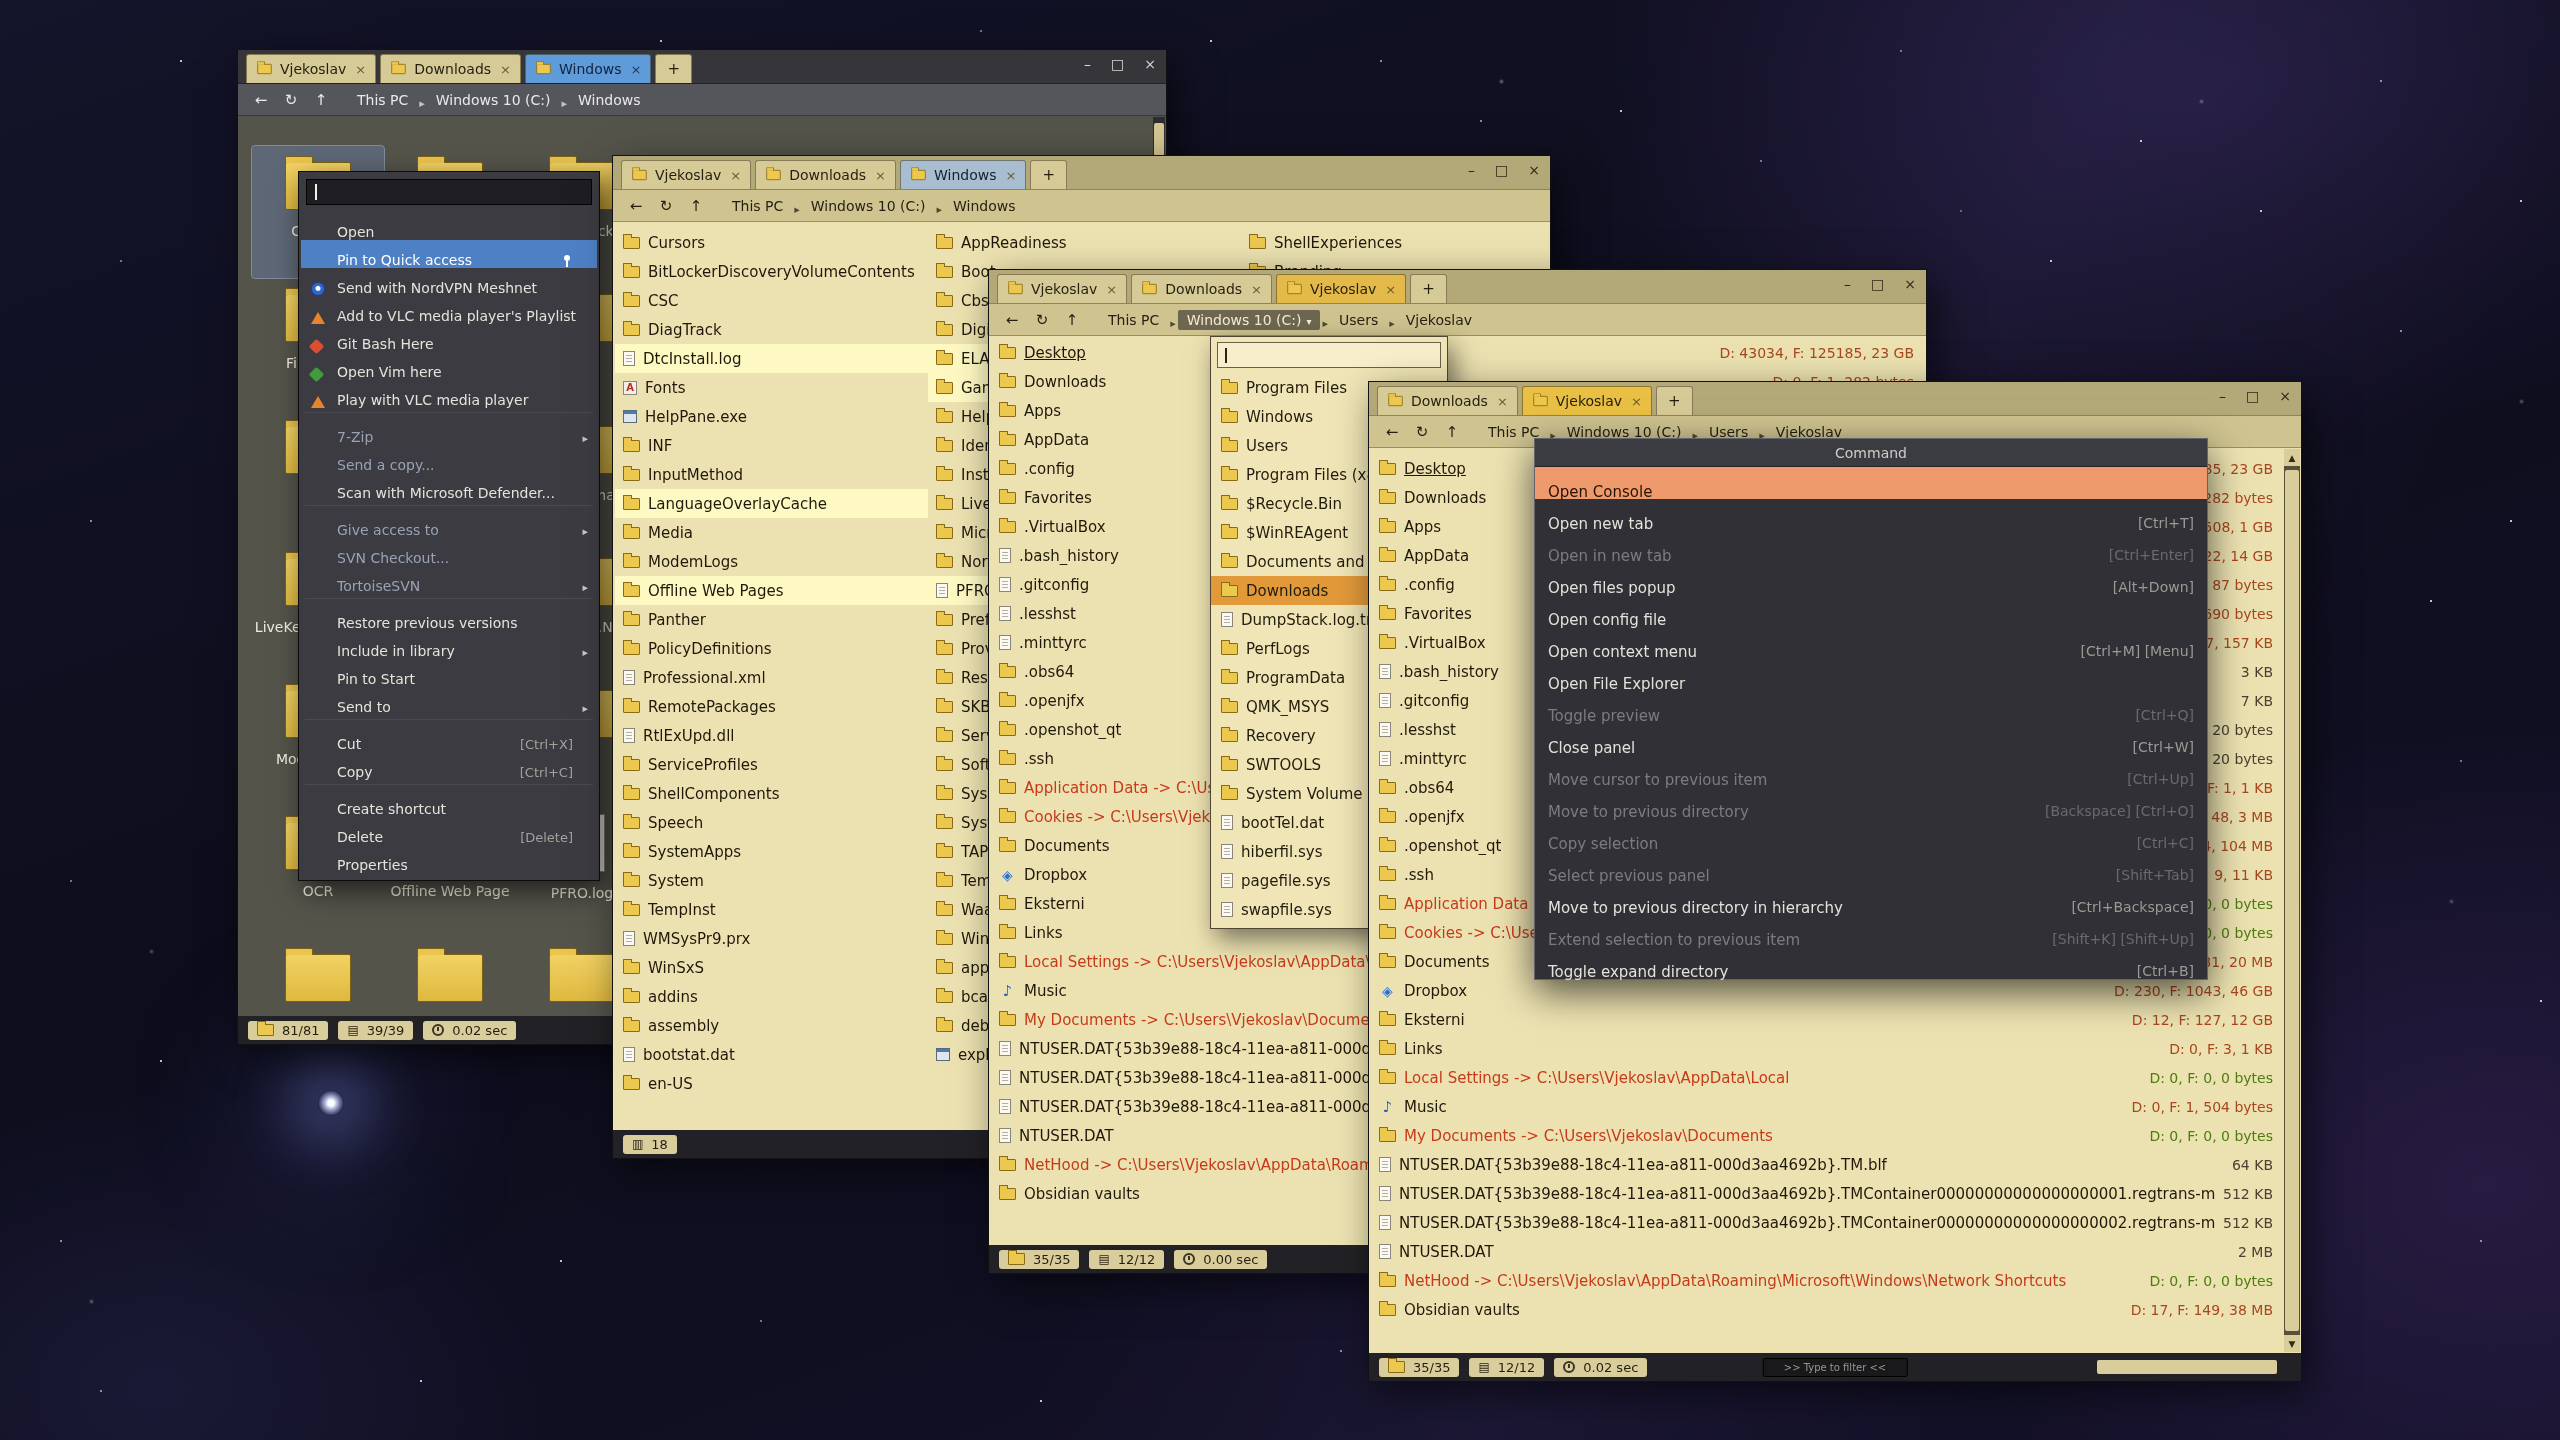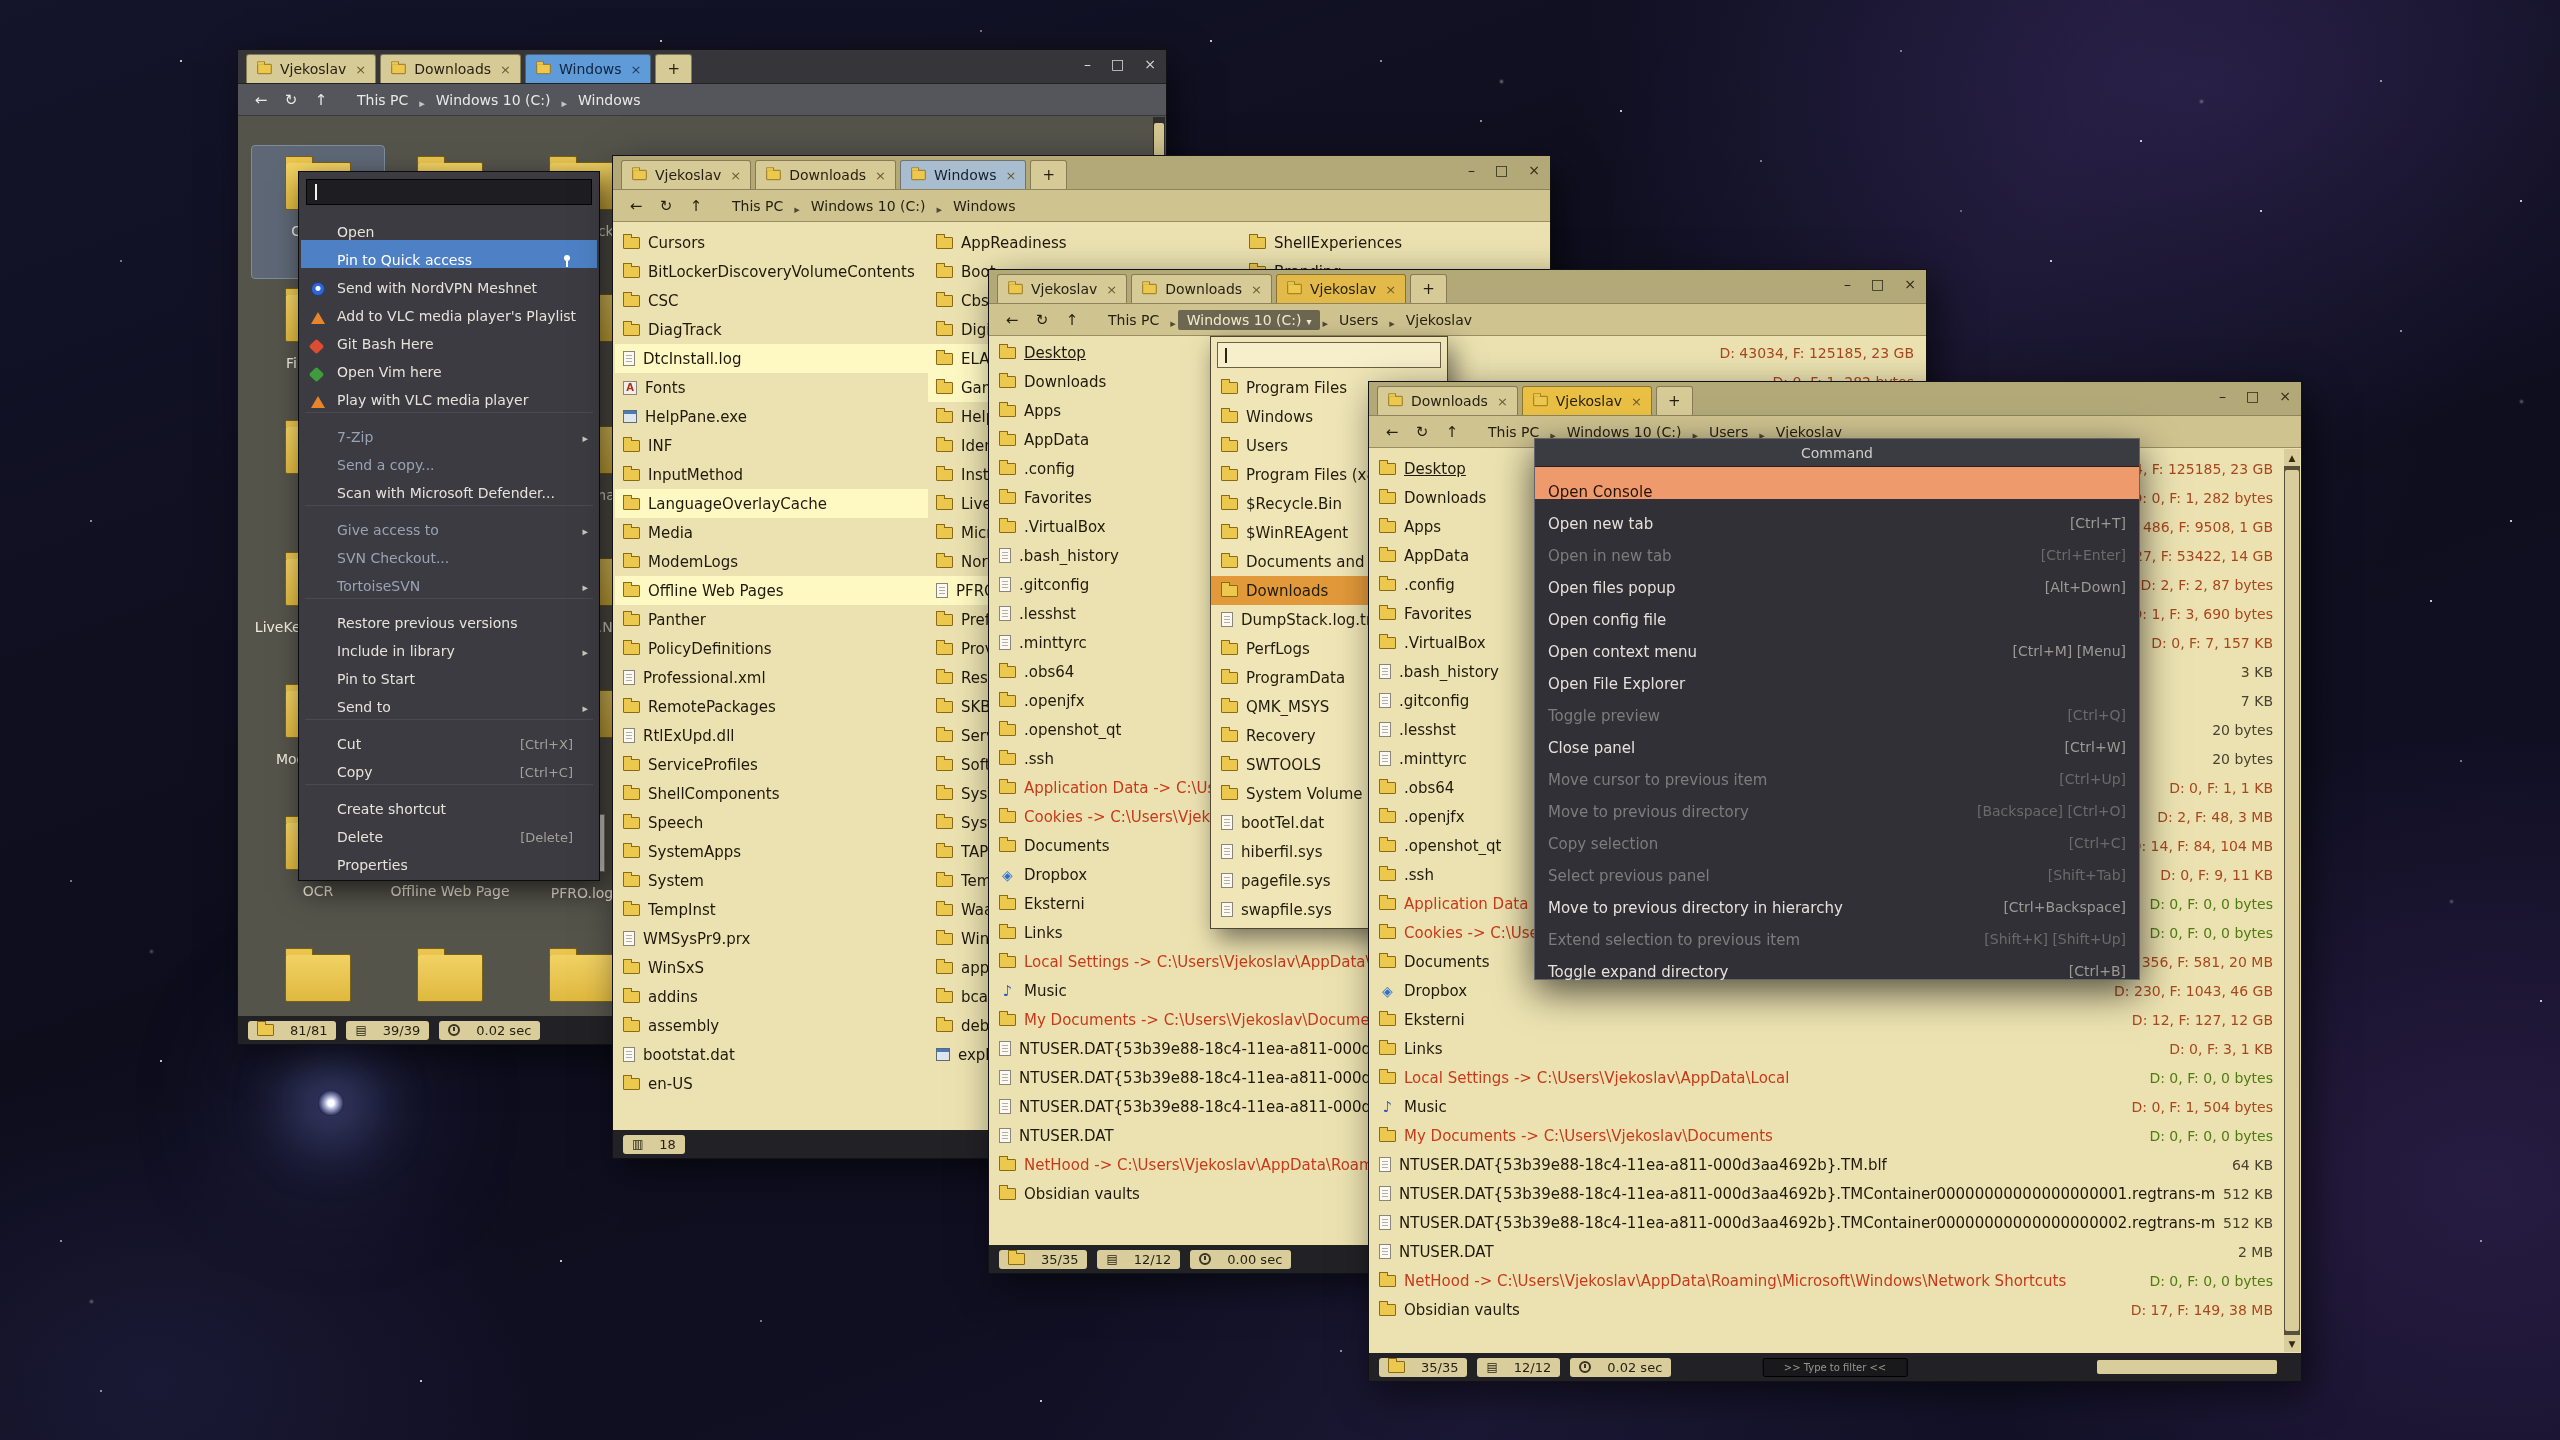--- a/index.html
+++ b/index.html
@@ -105,21 +105,21 @@
 .fname.cursor{text-decoration:underline}
 .fstat{margin-left:auto;flex:none;font-size:14px}
 .fstat.dir{color:#a8471d}
 .fstat.file{color:#4a4130}
 .fstat.junction{color:#4d7c0f}
 
 
 .statusbar{height:28px;flex:none;background:#222226;display:flex;align-items:center;gap:10px;
  padding:0 10px;font-size:13px;position:relative}
 .chips{display:flex;align-items:center;gap:10px}
-.chip{background:#d9cd9b;color:#241f10;display:flex;align-items:center;gap:16px;padding:3px 9px;border-radius:3px;line-height:1}
+.chip{background:#d9cd9b;color:#241f10;display:flex;align-items:center;gap:8px;padding:3px 9px;border-radius:3px;line-height:1}
 .filterbox{position:absolute;left:50%;transform:translateX(-50%);color:#97978f;background:#19191c;
  border:1px solid #000;padding:3px 20px;font-size:10px;border-radius:2px;white-space:nowrap}
 .hbar{position:absolute;right:24px;width:180px;height:14px;background:#d9cd9b;border-radius:2px}
 
 
 .vscroll{position:absolute;top:67px;right:1px;bottom:29px;width:12px;background:#2e2e31}
 .vthumb{position:absolute;top:6px;left:1px;right:1px;height:130px;background:#d5c792;border-radius:2px}
 .vscroll4{position:absolute;top:67px;right:1px;bottom:29px;width:16px;background:#57513c;display:flex;flex-direction:column;z-index:2}
 .sarrow{height:17px;flex:none;background:#d9cd9b;color:#332b12;display:flex;align-items:center;justify-content:center;font-size:9px}
 .strack{flex:1;position:relative}
@@ -140,21 +140,21 @@
 
 
 .bdrop{position:absolute;left:1210px;top:336px;width:238px;background:#efe5b6;border:1px solid #4f4733;
  box-shadow:6px 10px 24px rgba(0,0,0,.5);z-index:25;padding-bottom:4px}
 .bd-input{height:26px;margin:5px 6px;background:#f7efcb;border:1px solid #6b6148;display:flex;align-items:center;padding:0 5px}
 .bd-item{height:29px;display:flex;align-items:center;gap:8px;padding:0 10px;font-size:15px;color:#221c0d;white-space:nowrap}
 .bd-name{max-width:172px;overflow:hidden;text-overflow:ellipsis}
 .bd-item.hl{background:#e2993a}
 
 
-.palette{position:absolute;left:165px;top:56px;width:606px;background:#303036;border:1px solid #63636a;
+.palette{position:absolute;left:165px;top:56px;width:674px;background:#303036;border:1px solid #63636a;
  box-shadow:0 12px 36px rgba(0,0,0,.65);z-index:5;color:#e4e2da}
 .pal-title{height:28px;display:flex;align-items:center;justify-content:center;font-size:14px;color:#cfcdc6;
  background:#3b3b42;border-bottom:1px solid #222}
 .pal-input{height:30px;display:flex;align-items:center;padding:0 10px;background:#1d1d21;border-bottom:1px solid #101013;font-size:15px;color:#fff}
 .pal-item{height:30px;display:flex;align-items:flex-start;padding:16px 13px;font-size:15px;white-space:nowrap}
 .pal-item.selected{background:#ef9a6c;color:#231307}
 .pal-item.disabled{color:#7c7c80}
 .pal-short{margin-left:auto;color:#9c9a94;font-size:14px;padding-left:24px}
 .pal-item.disabled .pal-short{color:#6a6a6e}
 

